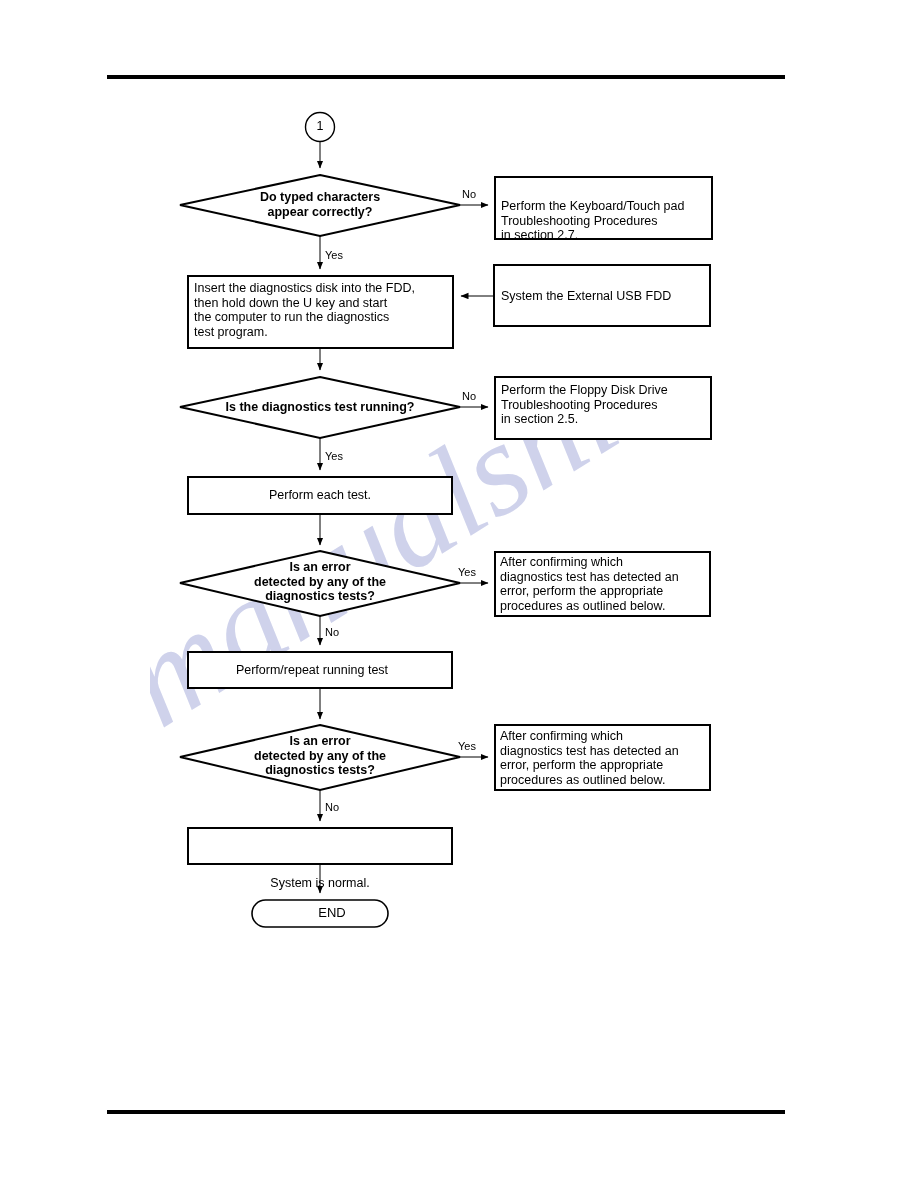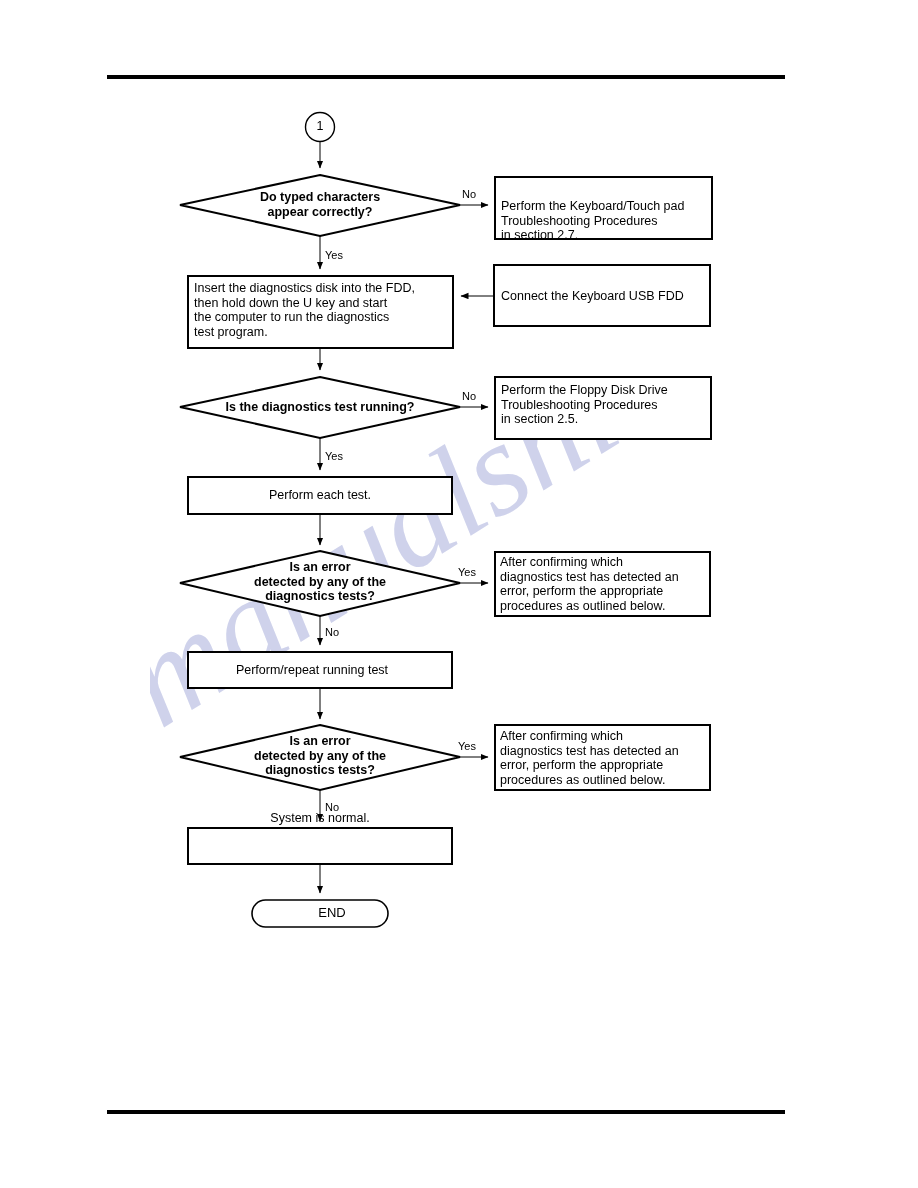--- a/index.html
+++ b/index.html
@@ -191,21 +191,21 @@
 Troubleshooting Procedures
 in section 2.7.</div>
 
   <div class="lbl edge-label" style="left:325px; top:249px;">Yes</div>
 
   <div class="lbl box-text lbl-left" style="left:194px; top:281px; width:256px;">Insert the diagnostics disk into the FDD,
 then hold down the U key and start
 the computer to run the diagnostics
 test program.</div>
 
-  <div class="lbl box-text lbl-left" style="left:501px; top:289px; width:206px;">Connect the Keyboard USB FDD</div>
+  <div class="lbl box-text lbl-left" style="left:501px; top:289px; width:206px;">System the External USB FDD</div>
 
   <div class="lbl diamond-text lbl-center" style="left:205px; top:400px; width:230px;">Is the diagnostics test running?</div>
 
   <div class="lbl edge-label" style="left:462px; top:390px;">No</div>
 
   <div class="lbl box-text lbl-left" style="left:501px; top:383px; width:206px;">Perform the Floppy Disk Drive
 Troubleshooting Procedures
 in section 2.5.</div>
 
   <div class="lbl edge-label" style="left:325px; top:450px;">Yes</div>
@@ -233,17 +233,17 @@
 
   <div class="lbl edge-label" style="left:458px; top:740px;">Yes</div>
 
   <div class="lbl box-text lbl-left" style="left:500px; top:729px; width:208px;">After confirming which
 diagnostics test has detected an
 error, perform the appropriate
 procedures as outlined below.</div>
 
   <div class="lbl edge-label" style="left:325px; top:801px;">No</div>
 
-  <div class="lbl box-text lbl-center" style="left:188px; top:811px; width:264px;">System is normal.</div>
+  <div class="lbl box-text lbl-center" style="left:188px; top:876px; width:264px;">System is normal.</div>
 
   <div class="lbl term-text" style="left:252px; top:906px; width:160px;">END</div>
 
 </div>
 
 </body></html>

